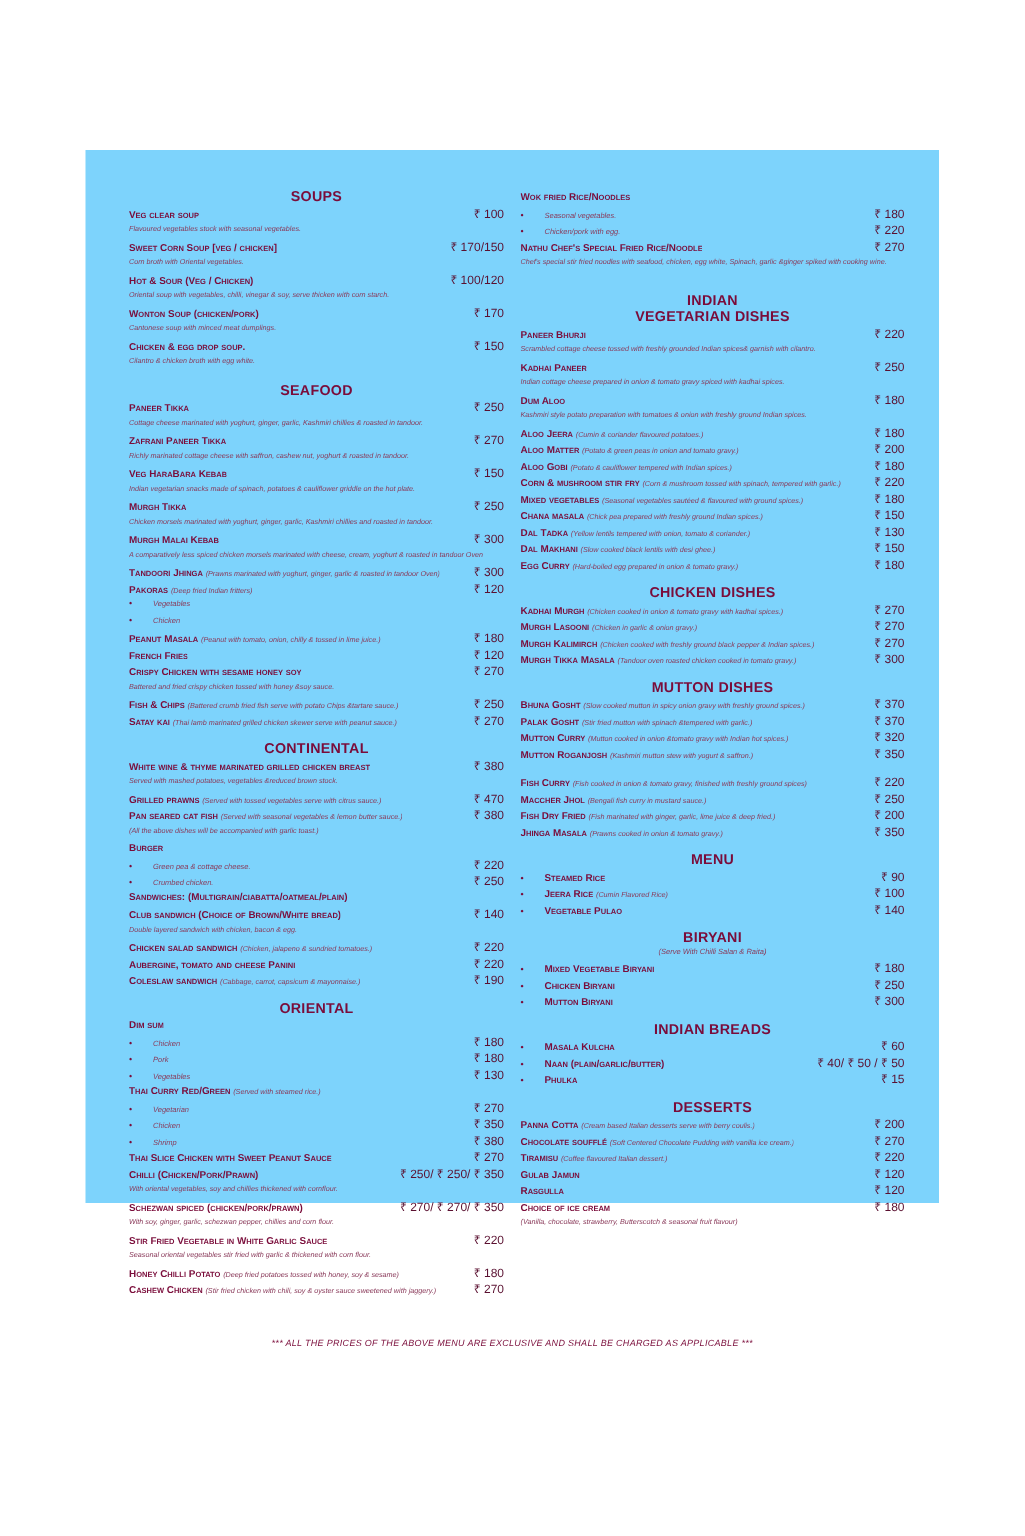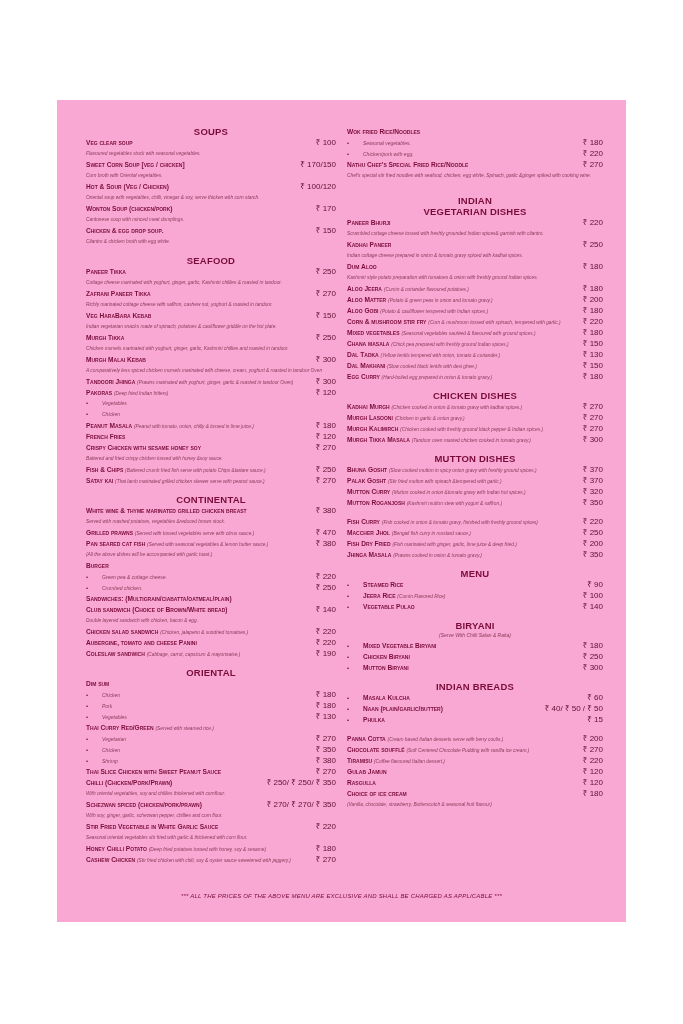--- a/index.html
+++ b/index.html
@@ -1,17 +1,17 @@
 <!DOCTYPE html>
 <html><head>
 <meta charset="utf-8">
 <style>
   html, body { margin:0; padding:0; background:#ffffff; }
   body { width:683px; height:1024px; position:relative; overflow:hidden; font-family:"Liberation Sans", sans-serif; }
-  .panel { position:absolute; left:57px; top:100px; width:569px; height:822px; background:#f9a8d4; }
+  .panel { position:absolute; left:57px; top:100px; width:569px; height:702px; background:#7dd3fc; }
   .col { position:absolute; top:0; }
   .col.left { left:29px; width:250px; }
   .col.right { left:290px; width:256px; }
   .sec-title { text-align:center; color:#7a0c3a; font-weight:bold; font-size:9.5px; letter-spacing:0.2px; line-height:11px; font-family:"Liberation Sans", sans-serif; }
   .sec-sub { text-align:center; color:#8a3a5a; font-style:italic; font-size:5px; line-height:9px; }
   .row { display:flex; justify-content:space-between; align-items:baseline; height:11px; line-height:11px; }
   .name { color:#7a0c3a; font-weight:bold; font-variant:small-caps; font-size:6.6px; white-space:nowrap; overflow:hidden; }
   .name .inline-desc { font-weight:normal; font-variant:normal; font-style:italic; font-size:4.8px; color:#8a3a5a; }
   .price { color:#5a1030; font-size:8px; white-space:nowrap; padding-left:4px; }
   .desc { color:#8a3a5a; font-style:italic; font-size:4.8px; line-height:11px; white-space:nowrap; overflow:hidden; }
@@ -436,20 +436,21 @@
             <span class="price">₹ 40/ ₹ 50 / ₹ 50</span>
           </div>
           <div class="bullet strong">
             <span class="b-label"><span>Phulka</span></span>
             <span class="price">₹ 15</span>
           </div>
         </div>
     </div>
     <div class="gap"></div>
     <div>
+      <div class="sec-title">DESSERTS</div>
       <div>
           <div class="row">
             <span class="name"><span>Panna Cotta</span> <span class="inline-desc">(Cream based Italian desserts serve with berry coulis.)</span></span>
             <span class="price">₹ 200</span>
           </div>
           <div class="row">
             <span class="name"><span>Chocolate soufflé</span> <span class="inline-desc">(Soft Centered Chocolate Pudding with vanilla ice cream.)</span></span>
             <span class="price">₹ 270</span>
           </div>
           <div class="row">

